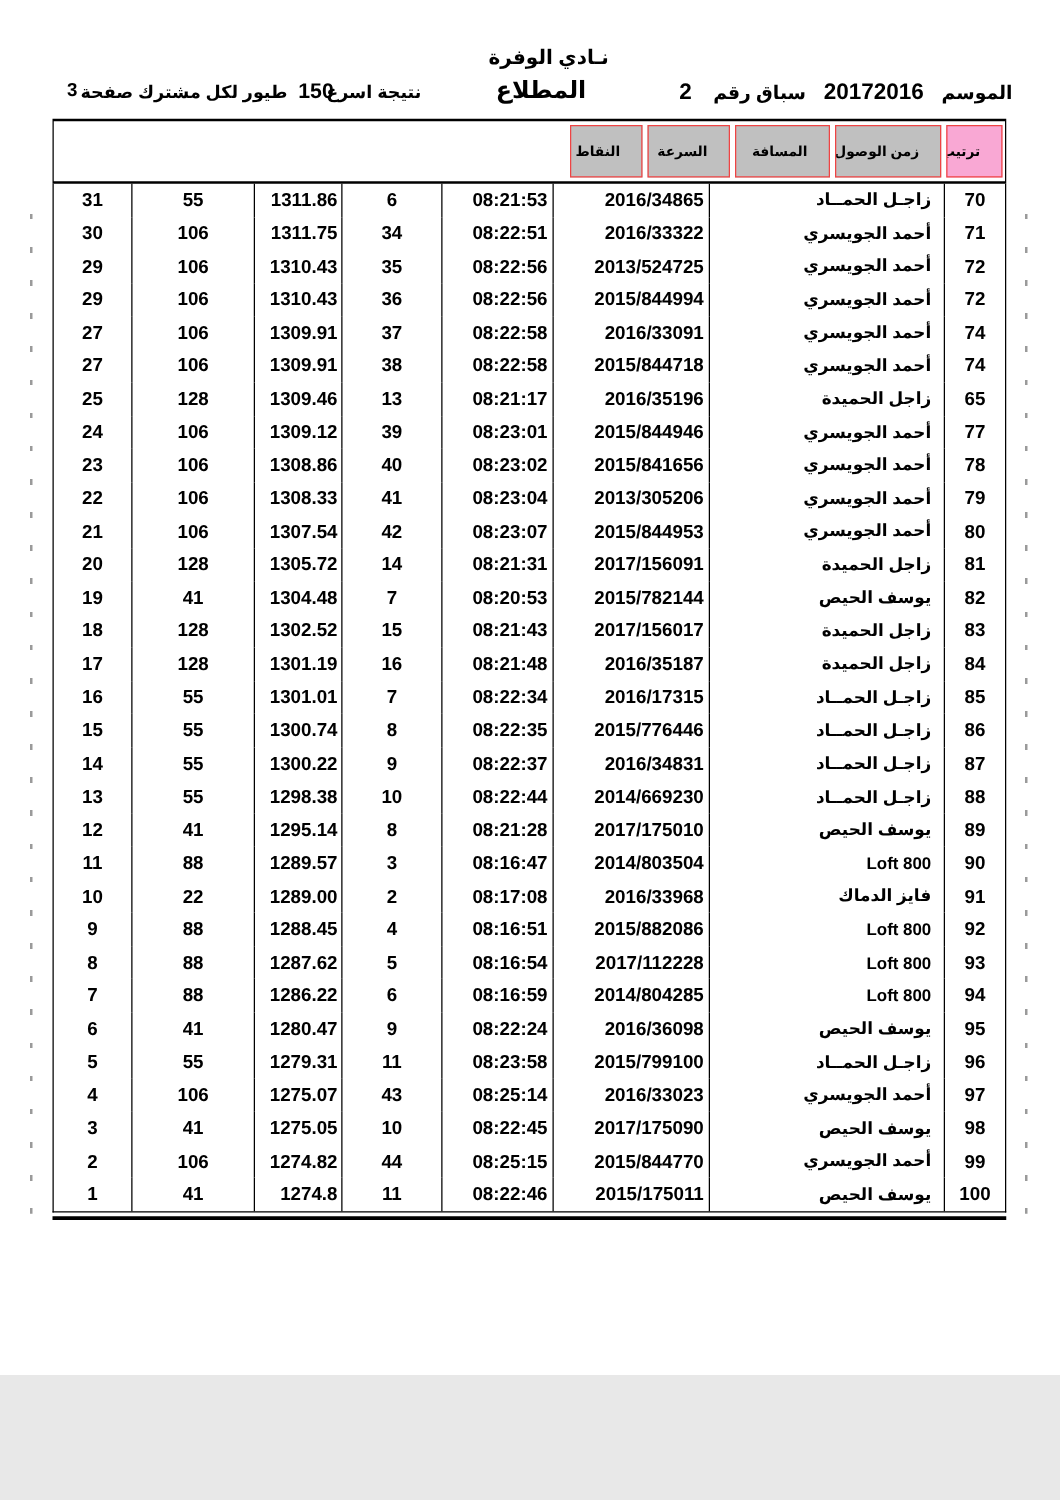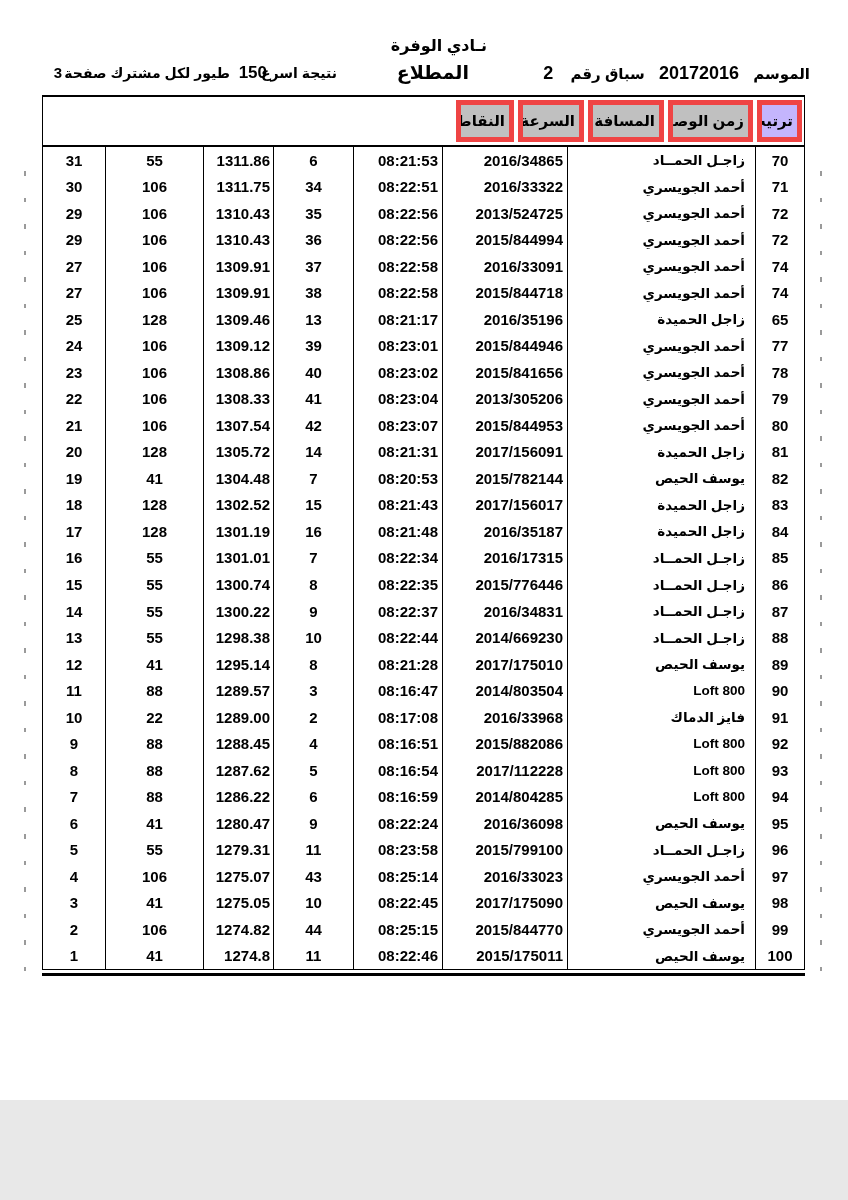--- a/index.html
+++ b/index.html
@@ -25,23 +25,23 @@
   .page-number { right:786px; font-size:15px; }
   
   .ptable { position:absolute; top:95px; right:43px; width:763px; }
   .hrow {
     display:flex; height:52px;
     border-top:2px solid #000; border-bottom:2px solid #000;
     border-right:1px solid #000; border-left:1px solid #000;
   }
   .hcell { height:100%; padding:3px 2px; }
   .hbox {
-    height:100%; width:100%; background:#c0c0c0; border:5px solid #ef4444;
+    height:100%; width:100%; background:#c0c0c0; border:1px solid #ef4444;
     display:flex; align-items:center; justify-content:flex-start;
-    padding:0 4px; font-size:15px; overflow:hidden; white-space:nowrap;
+    padding:0 17px; font-size:11px; overflow:hidden; white-space:nowrap;
   }
   .tbody { border-right:1px solid #000; border-left:1px solid #000; border-bottom:1px solid #000; }
   .tr { display:flex; height:26.52px; }
   .td {
     display:flex; align-items:center; font-size:15px;
     overflow:hidden; white-space:nowrap;
   }
   .td:not(:last-child) { border-left:1px solid #000; }
   
   .c-rank   { width:49px; }
@@ -85,21 +85,21 @@
   </div>
   <div class="info-item release-site">المطلاع</div>
   <div class="info-item result-type">نتيجة اسرع</div>
   <div class="info-item birds-limit">150</div>
   <div class="info-item birds-limit-label">طيور لكل مشترك صفحة</div>
   <div class="info-item page-number">3</div>
 
   <div class="ptable">
     <div class="hrow">
       <div class="hcell c-rank">
-        <div class="hbox" style="background: #c4b5fd;">ترتيب</div>
+        <div class="hbox" style="background: #f9a8d4;">ترتيب</div>
       </div>
       <div class="hcell c-time">
         <div class="hbox" style="background: rgb(192, 192, 192);">زمن الوصول</div>
       </div>
       <div class="hcell c-dist">
         <div class="hbox" style="background: rgb(192, 192, 192);">المسافة</div>
       </div>
       <div class="hcell c-speed">
         <div class="hbox" style="background: rgb(192, 192, 192);">السرعة</div>
       </div>

